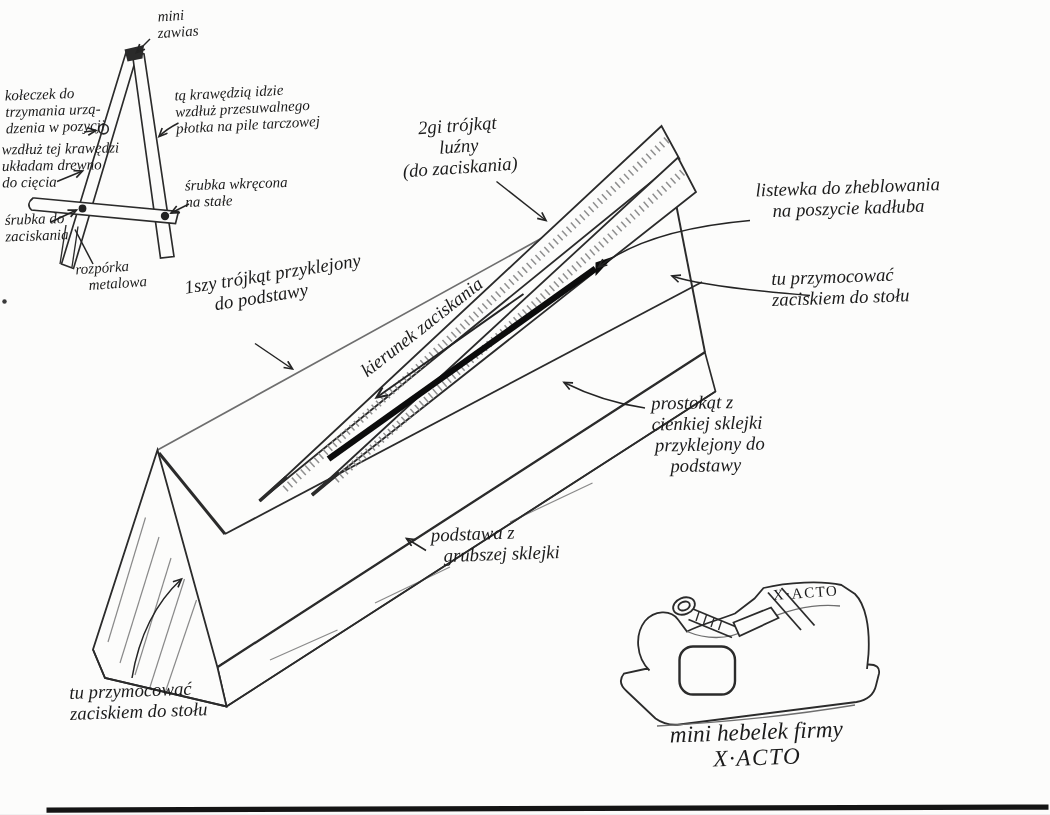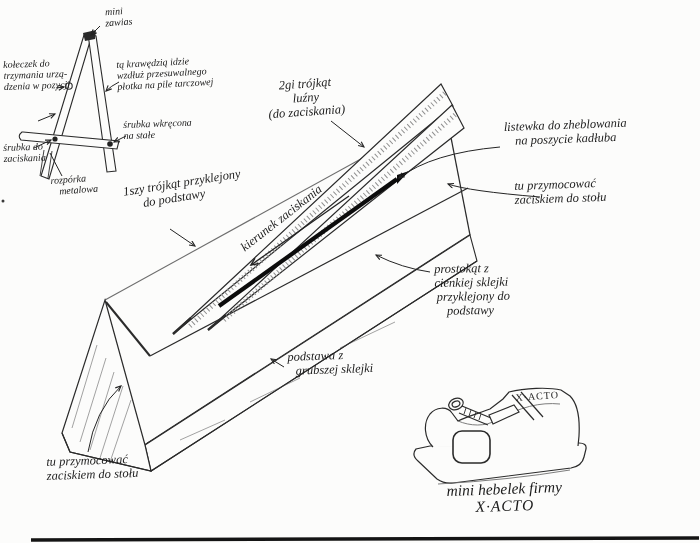--- a/index.html
+++ b/index.html
@@ -145,20 +145,25 @@
     <span class="ln">mini</span>
     <span class="ln">zawias</span>
   </div>
 
   <div class="ann s9" style="left:3px;top:59px;--r:-2deg">
     <span class="ln">kołeczek do</span>
     <span class="ln">trzymania urzą-</span>
     <span class="ln">dzenia w pozycji</span>
   </div>
 
+  <div class="ann s9" style="left:1px;top:95px;--r:-1deg">
+    <span class="ln">wzdłuż tej krawędzi</span>
+    <span class="ln">układam drewno</span>
+    <span class="ln">do cięcia</span>
+  </div>
 
   <div class="ann s9" style="left:116px;top:59px;--r:-3deg">
     <span class="ln">tą krawędzią idzie</span>
     <span class="ln">wzdłuż przesuwalnego</span>
     <span class="ln">płotka na pile tarczowej</span>
   </div>
 
   <div class="ann s9" style="left:123px;top:119px;--r:-2deg">
     <span class="ln">śrubka wkręcona</span>
     <span class="ln">na stałe</span>

